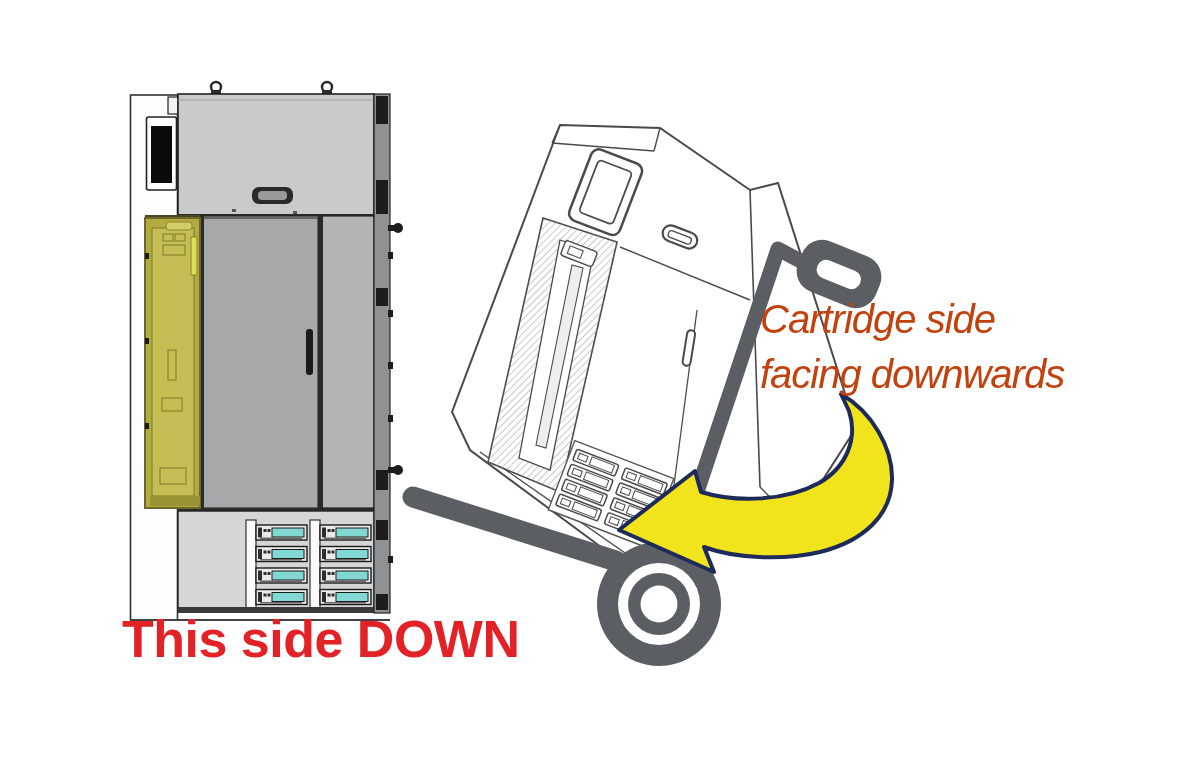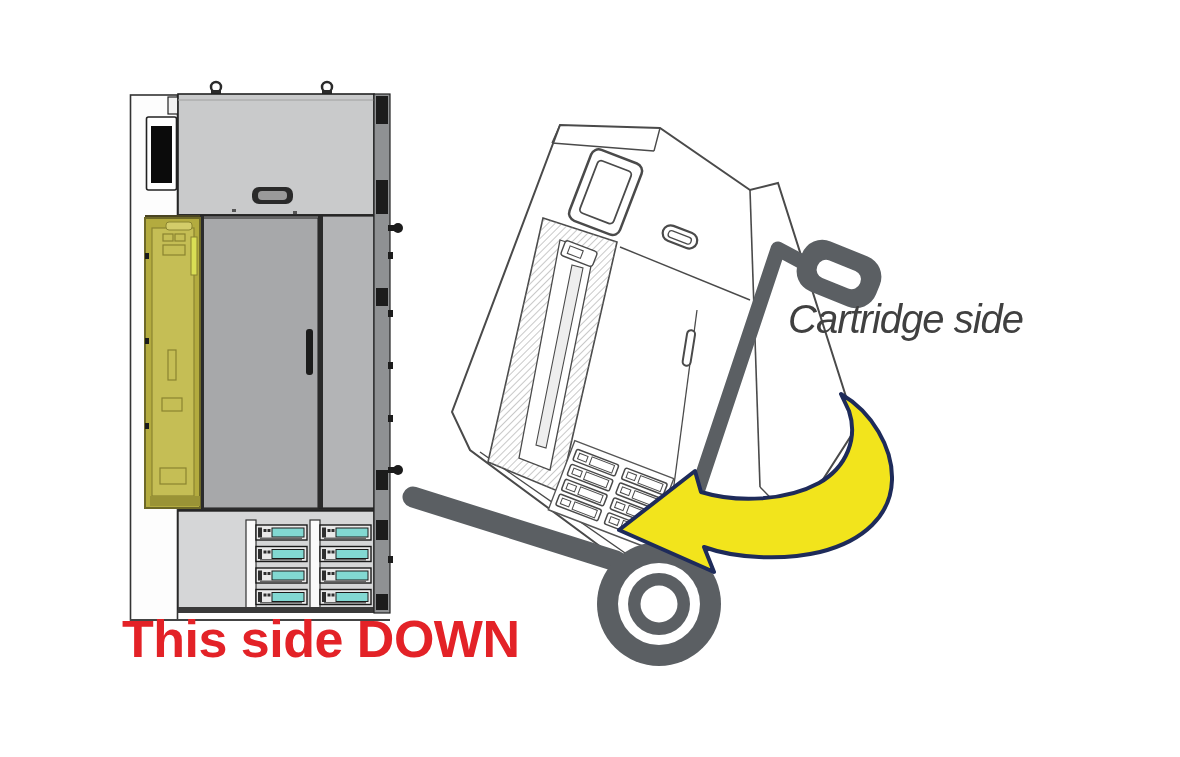--- a/index.html
+++ b/index.html
@@ -7,23 +7,23 @@
     position:relative;width:1180px;height:757px;background:#ffffff;
     font-family:"Liberation Sans", sans-serif;overflow:hidden;
   }
   .scene{position:absolute;left:0;top:0;width:1180px;height:757px;}
   .caption-left{
     position:absolute;left:122px;top:617px;
     font-size:52px;font-weight:bold;letter-spacing:-0.5px;line-height:44px;
     color:var(--caption-red,#e32227);white-space:nowrap;
   }
   .caption-right{
-    position:absolute;left:788px;top:292px;
+    position:absolute;left:760px;top:292px;
     font-size:40px;font-style:italic;font-weight:500;letter-spacing:-1px;
-    line-height:55px;color:#404040;white-space:nowrap;
+    line-height:55px;color:#c2410c;white-space:nowrap;
   }
   .caption-right span{display:block;}
 </style>
 </head>
 <body>
 
 <div class="canvas">
 
   <svg class="scene" viewBox="0 0 1180 757">
     <defs>
@@ -213,15 +213,16 @@
              L 695,471
              L 701,492
              C 737,503 786,501 819,483
              C 847,467 858,438 849,411 Z" style="fill:var(--arrow-yellow,#f2e41c);stroke:var(--arrow-navy,#1e2b5a)" stroke-width="4" stroke-linejoin="round"></path>
   </svg>
 
   <div class="caption-left">This side DOWN</div>
 
   <div class="caption-right">
     <span>Cartridge side</span>
+    <span>facing downwards</span>
   </div>
 
 </div>
 
 </body></html>

